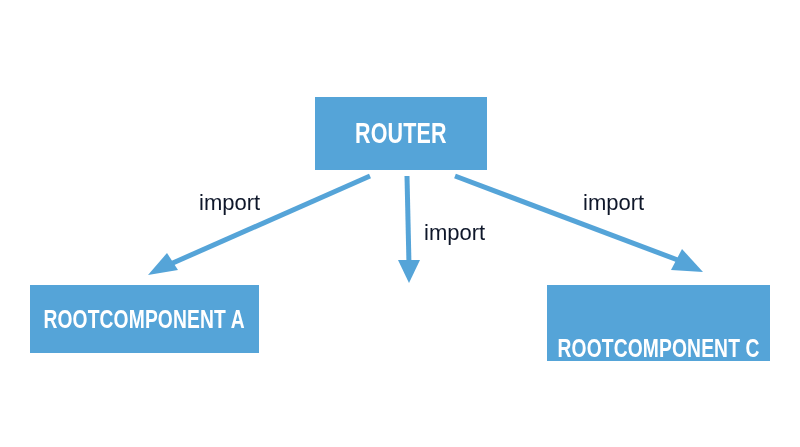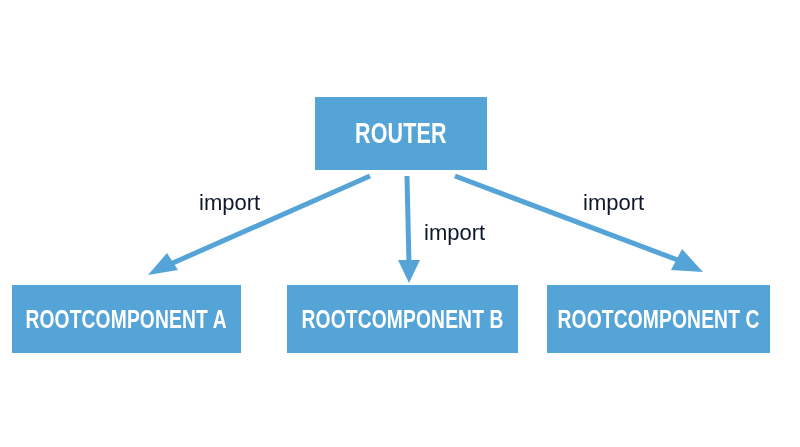--- a/index.html
+++ b/index.html
@@ -39,36 +39,37 @@
     line-height: 1;
   }
   #router-node {
     left: 315px;
     top: 97px;
     width: 172px;
     height: 73px;
   }
   #router-node .node-label { font-size: 29px; }
   #rootcomponent-a-node {
-    left: 12px;
+    left: 30px;
     top: 285px;
     width: 229px;
     height: 68px;
   }
   #rootcomponent-b-node {
     left: 287px;
     top: 285px;
     width: 231px;
     height: 68px;
   }
   #rootcomponent-c-node {
     left: 547px;
     top: 285px;
     width: 223px;
-    height: 68px;
+    height: 76px;
+    align-items: flex-end;
   }
   #rootcomponent-a-node .node-label,
   #rootcomponent-b-node .node-label,
   #rootcomponent-c-node .node-label {
     font-size: 26px;
   }
   #edge-layer {
     position: absolute;
     left: 0;
     top: 0;
@@ -112,23 +113,20 @@
   </svg>
 
   <div class="node-box" id="router-node">
     <span class="node-label">ROUTER</span>
   </div>
 
   <div class="node-box" id="rootcomponent-a-node">
     <span class="node-label">ROOTCOMPONENT A</span>
   </div>
 
-  <div class="node-box" id="rootcomponent-b-node">
-    <span class="node-label">ROOTCOMPONENT B</span>
-  </div>
 
   <div class="node-box" id="rootcomponent-c-node">
     <span class="node-label">ROOTCOMPONENT C</span>
   </div>
 
   <span class="edge-label" id="import-label-a">import</span>
 
   <span class="edge-label" id="import-label-b">import</span>
 
   <span class="edge-label" id="import-label-c">import</span>

